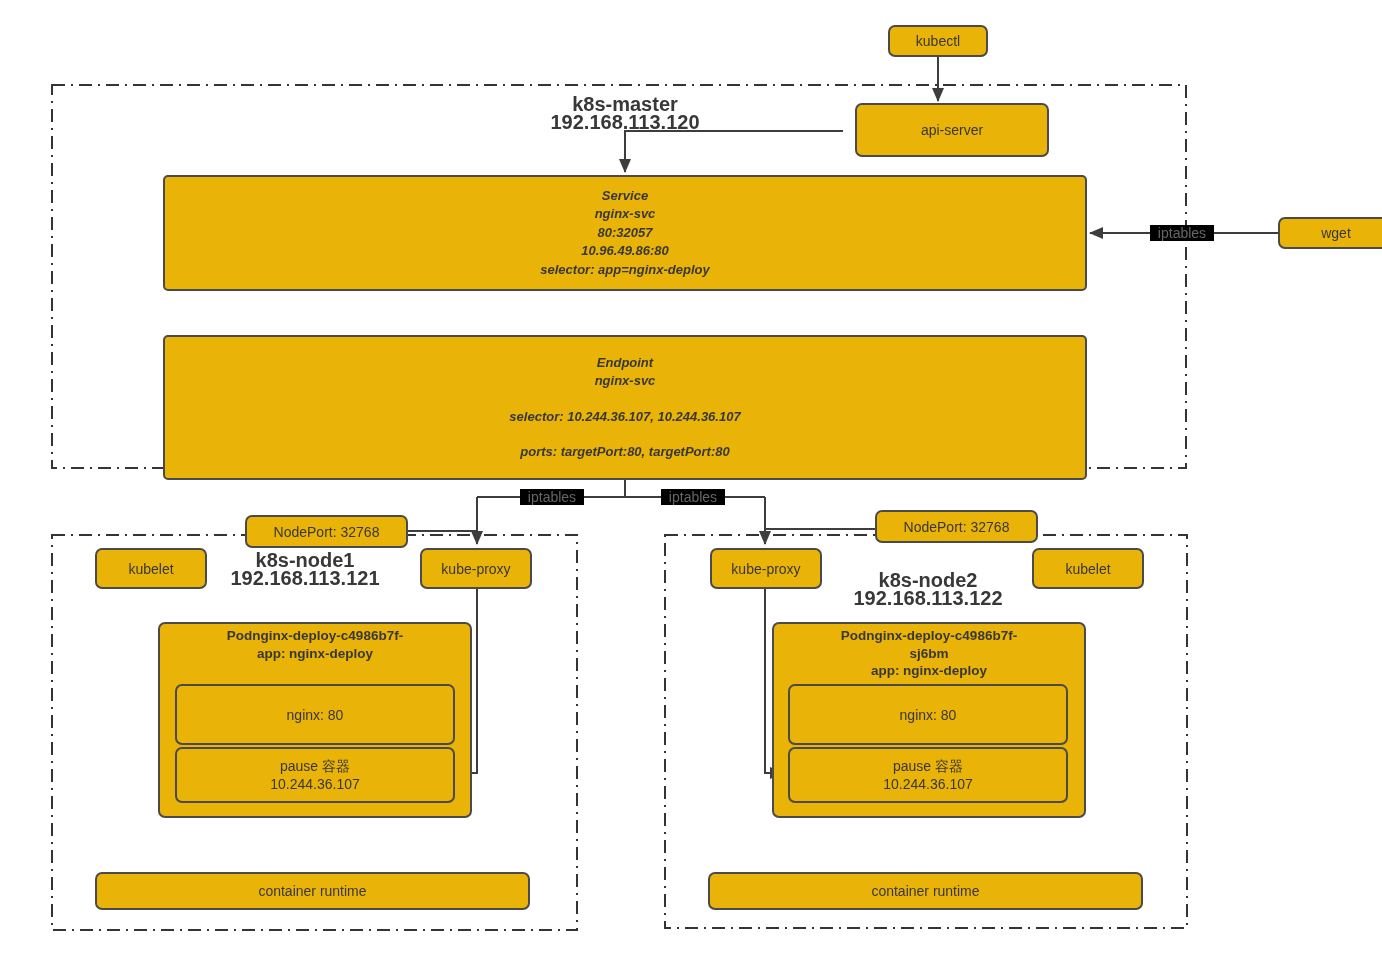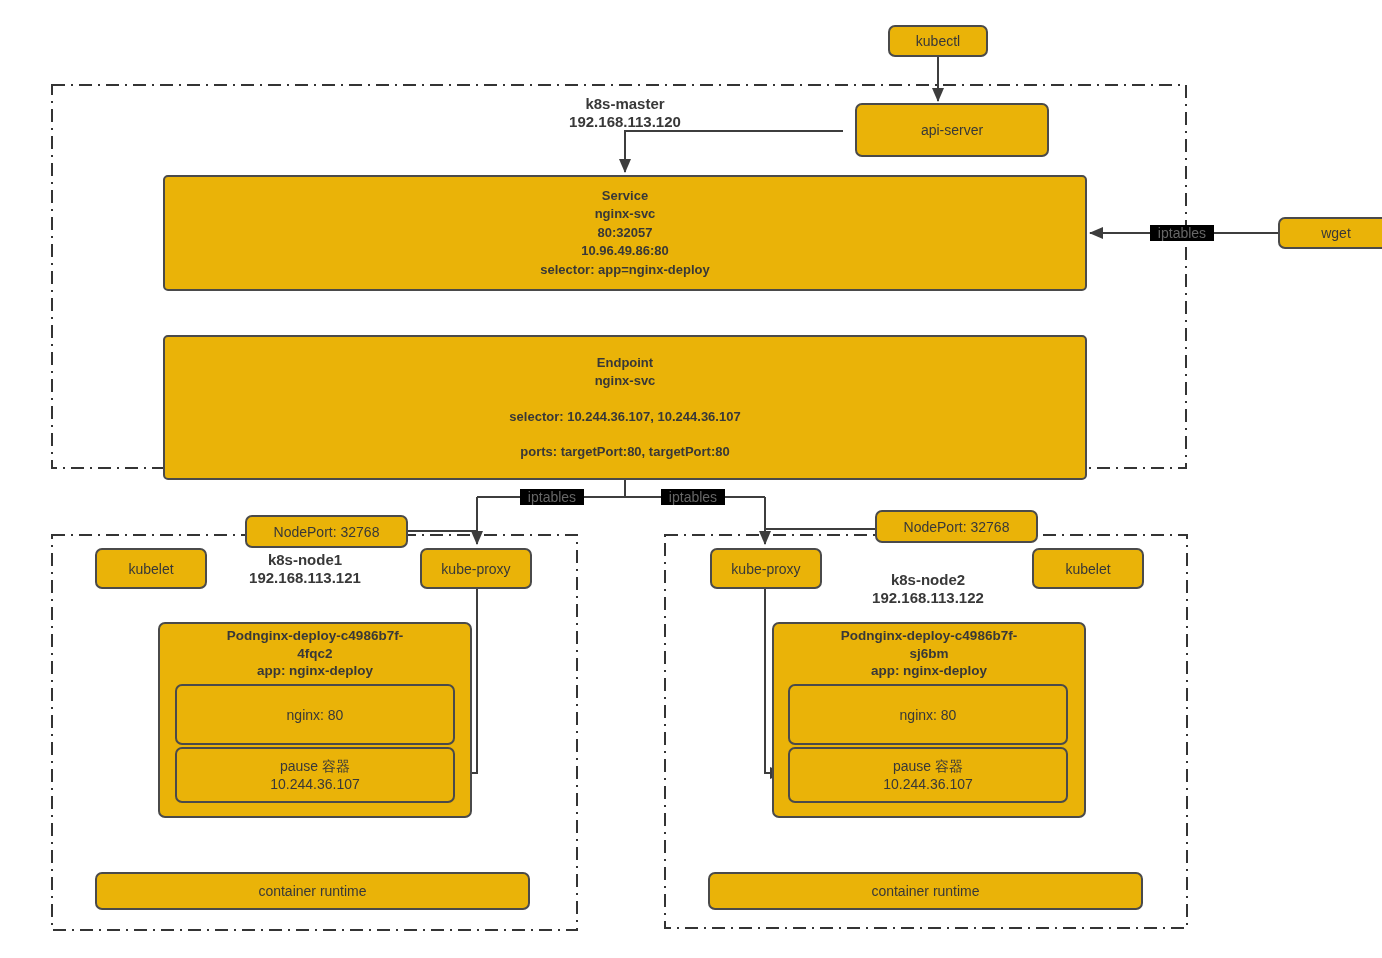--- a/index.html
+++ b/index.html
@@ -19,26 +19,26 @@
     border-radius: 7px;
     display: flex;
     flex-direction: column;
     align-items: center;
     justify-content: center;
     font-size: 14px;
     line-height: 18px;
     text-align: center;
     color: #383838;
   }
-  .panel { border-radius: 5px; }
+  .panel { border-radius: 5px; font-style: italic; }
   .bold { font-weight: bold; }
   .lbl {
     position: absolute;
     text-align: center;
-    font-size: 15px;
+    font-size: 20px;
     line-height: 18px;
     color: #383838;
   }
   .svc-line { font-size: 13px; line-height: 18.5px; font-weight: bold; }
   .ep-gap { height: 17px; }
   .pod-title {
     position: absolute;
     font-weight: bold;
     font-size: 13.5px;
     line-height: 17.5px;
@@ -139,21 +139,20 @@
   <div>192.168.113.121</div>
 </div>
 
 <div class="box" style="left:420px; top:548px; width:112px; height:41px;">
   <span>kube-proxy</span>
 </div>
 
 <div class="box" style="left:158px; top:622px; width:314px; height:196px; justify-content:flex-start;"></div>
 <div class="pod-title" style="left:162px; top:627px; width:306px;">
   <div>Podnginx-deploy-c4986b7f-</div>
-  <div>4fqc2</div>
   <div>app: nginx-deploy</div>
 </div>
 <div class="box" style="left:175px; top:684px; width:280px; height:61px;">
   <span>nginx: 80</span>
 </div>
 <div class="box" style="left:175px; top:747px; width:280px; height:56px;">
   <div>pause 容器</div>
   <div>10.244.36.107</div>
 </div>
 

